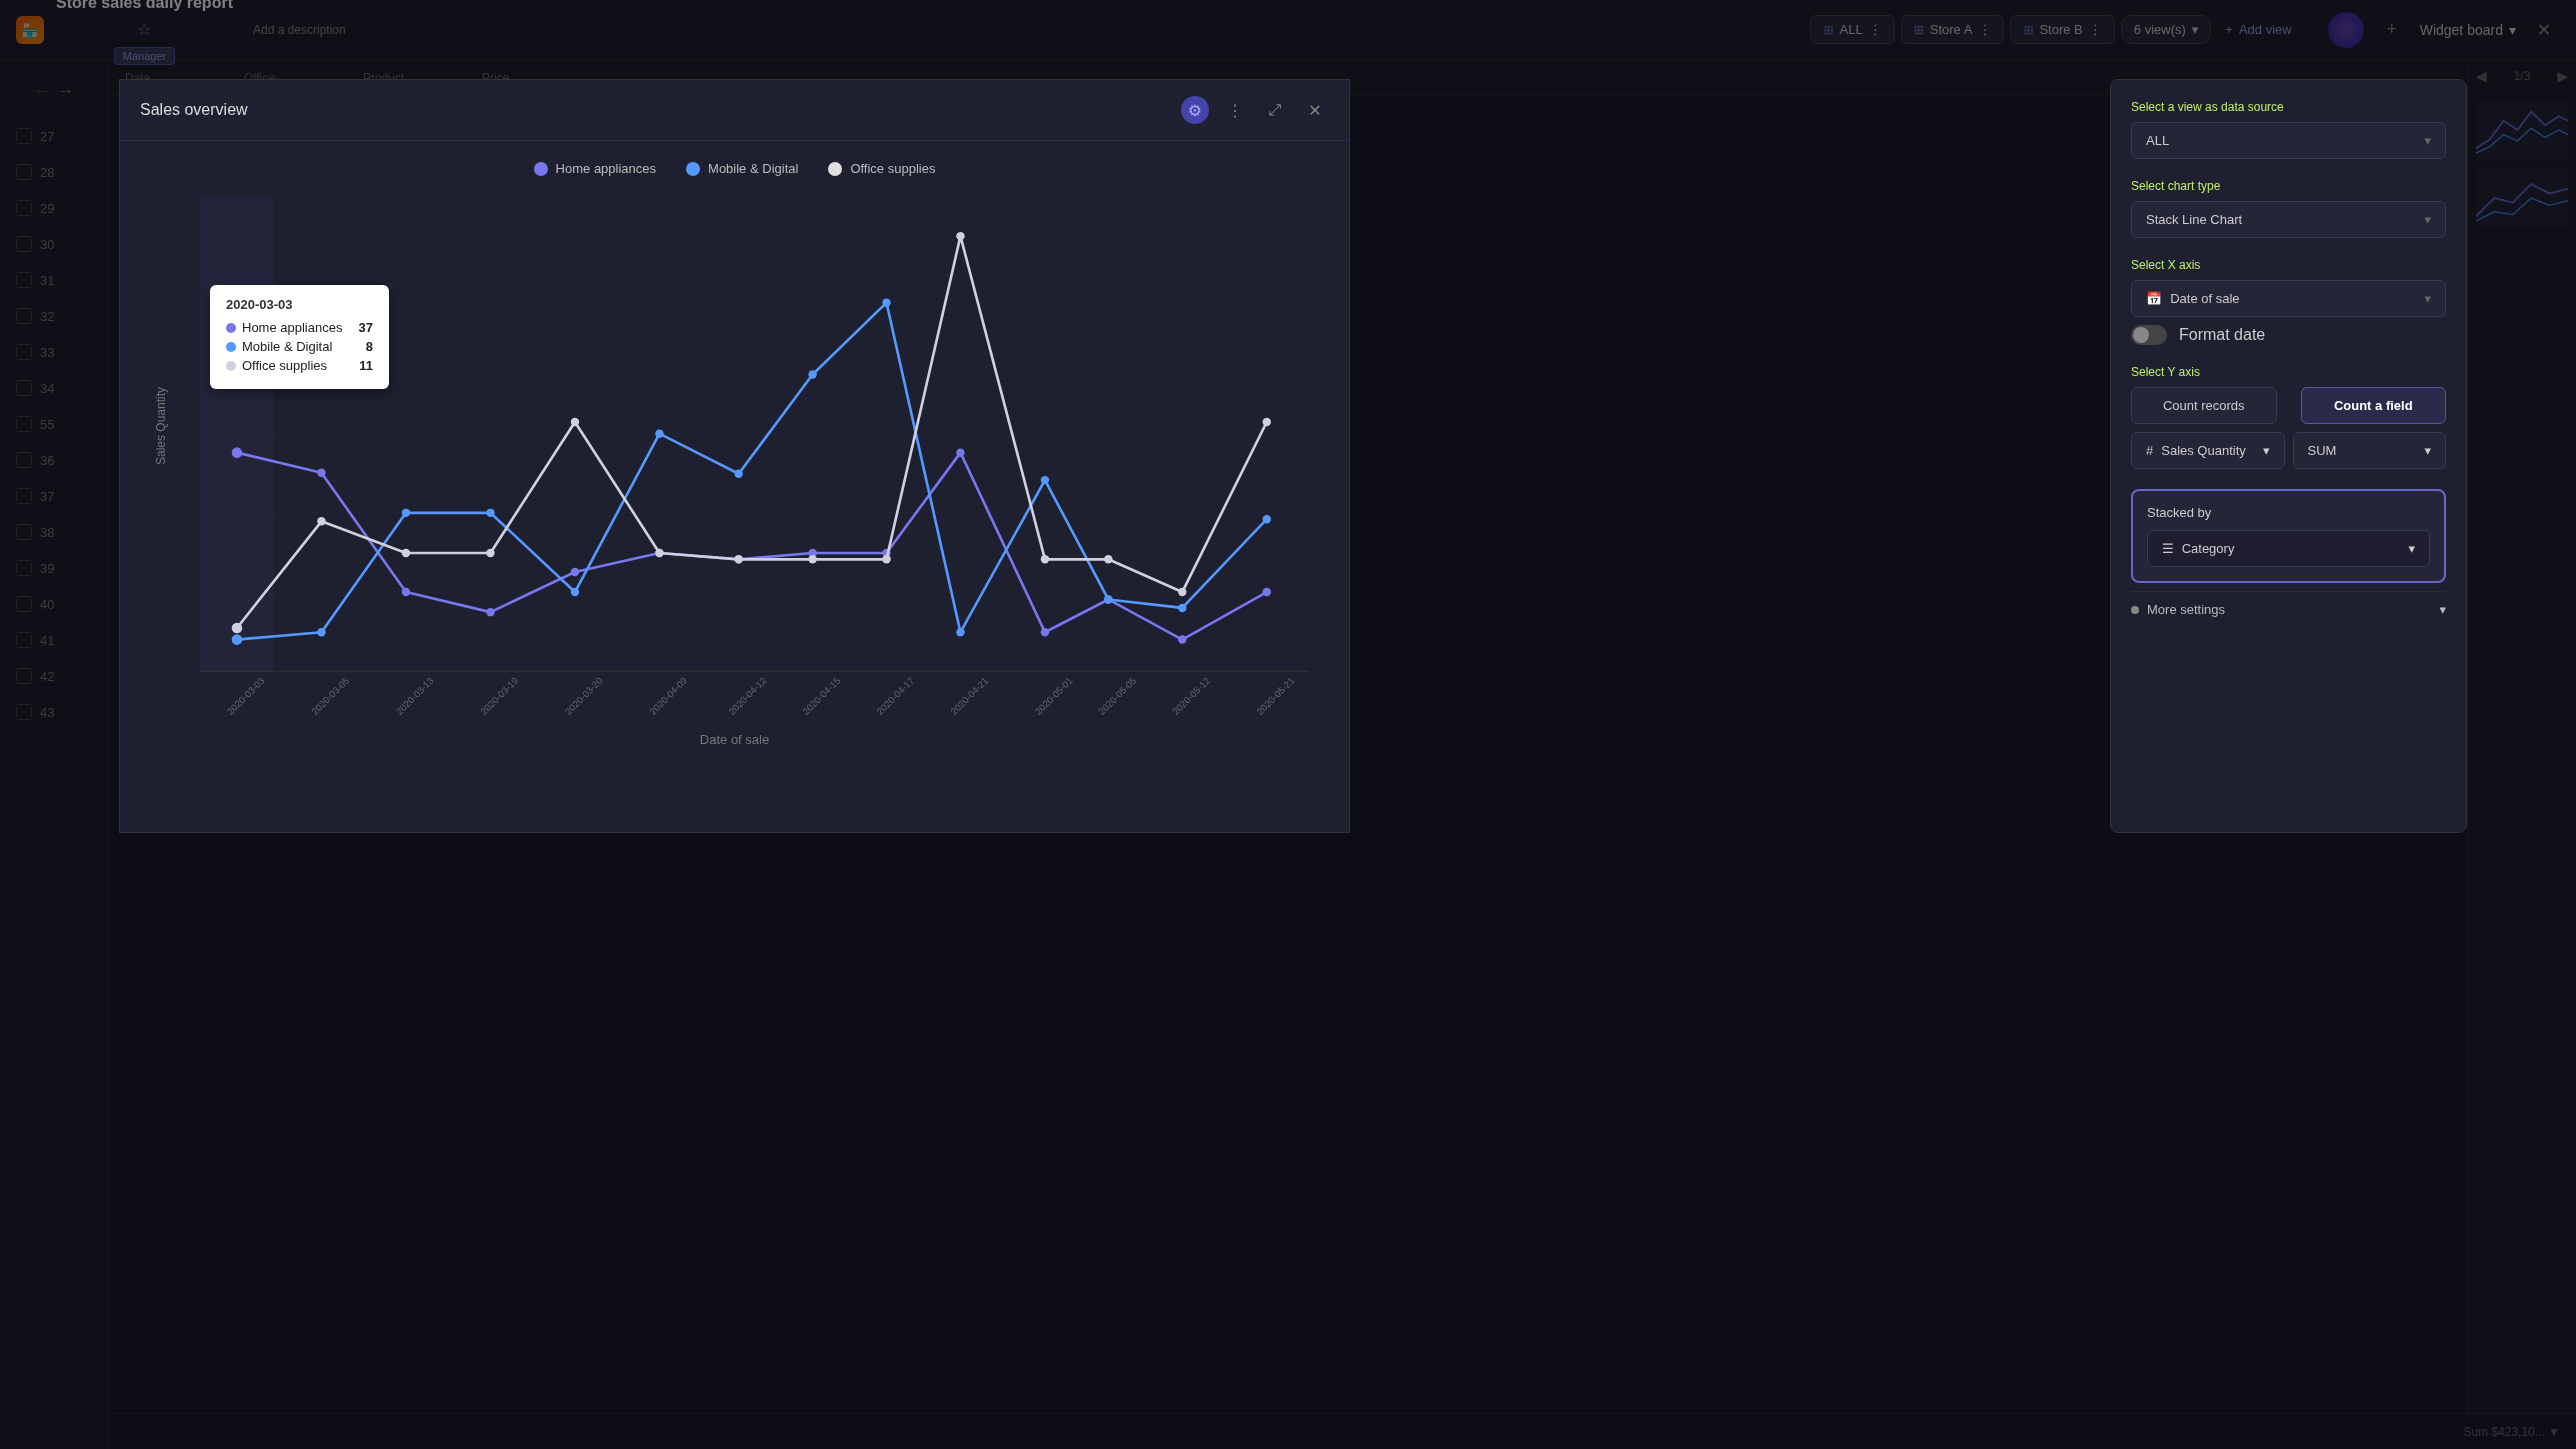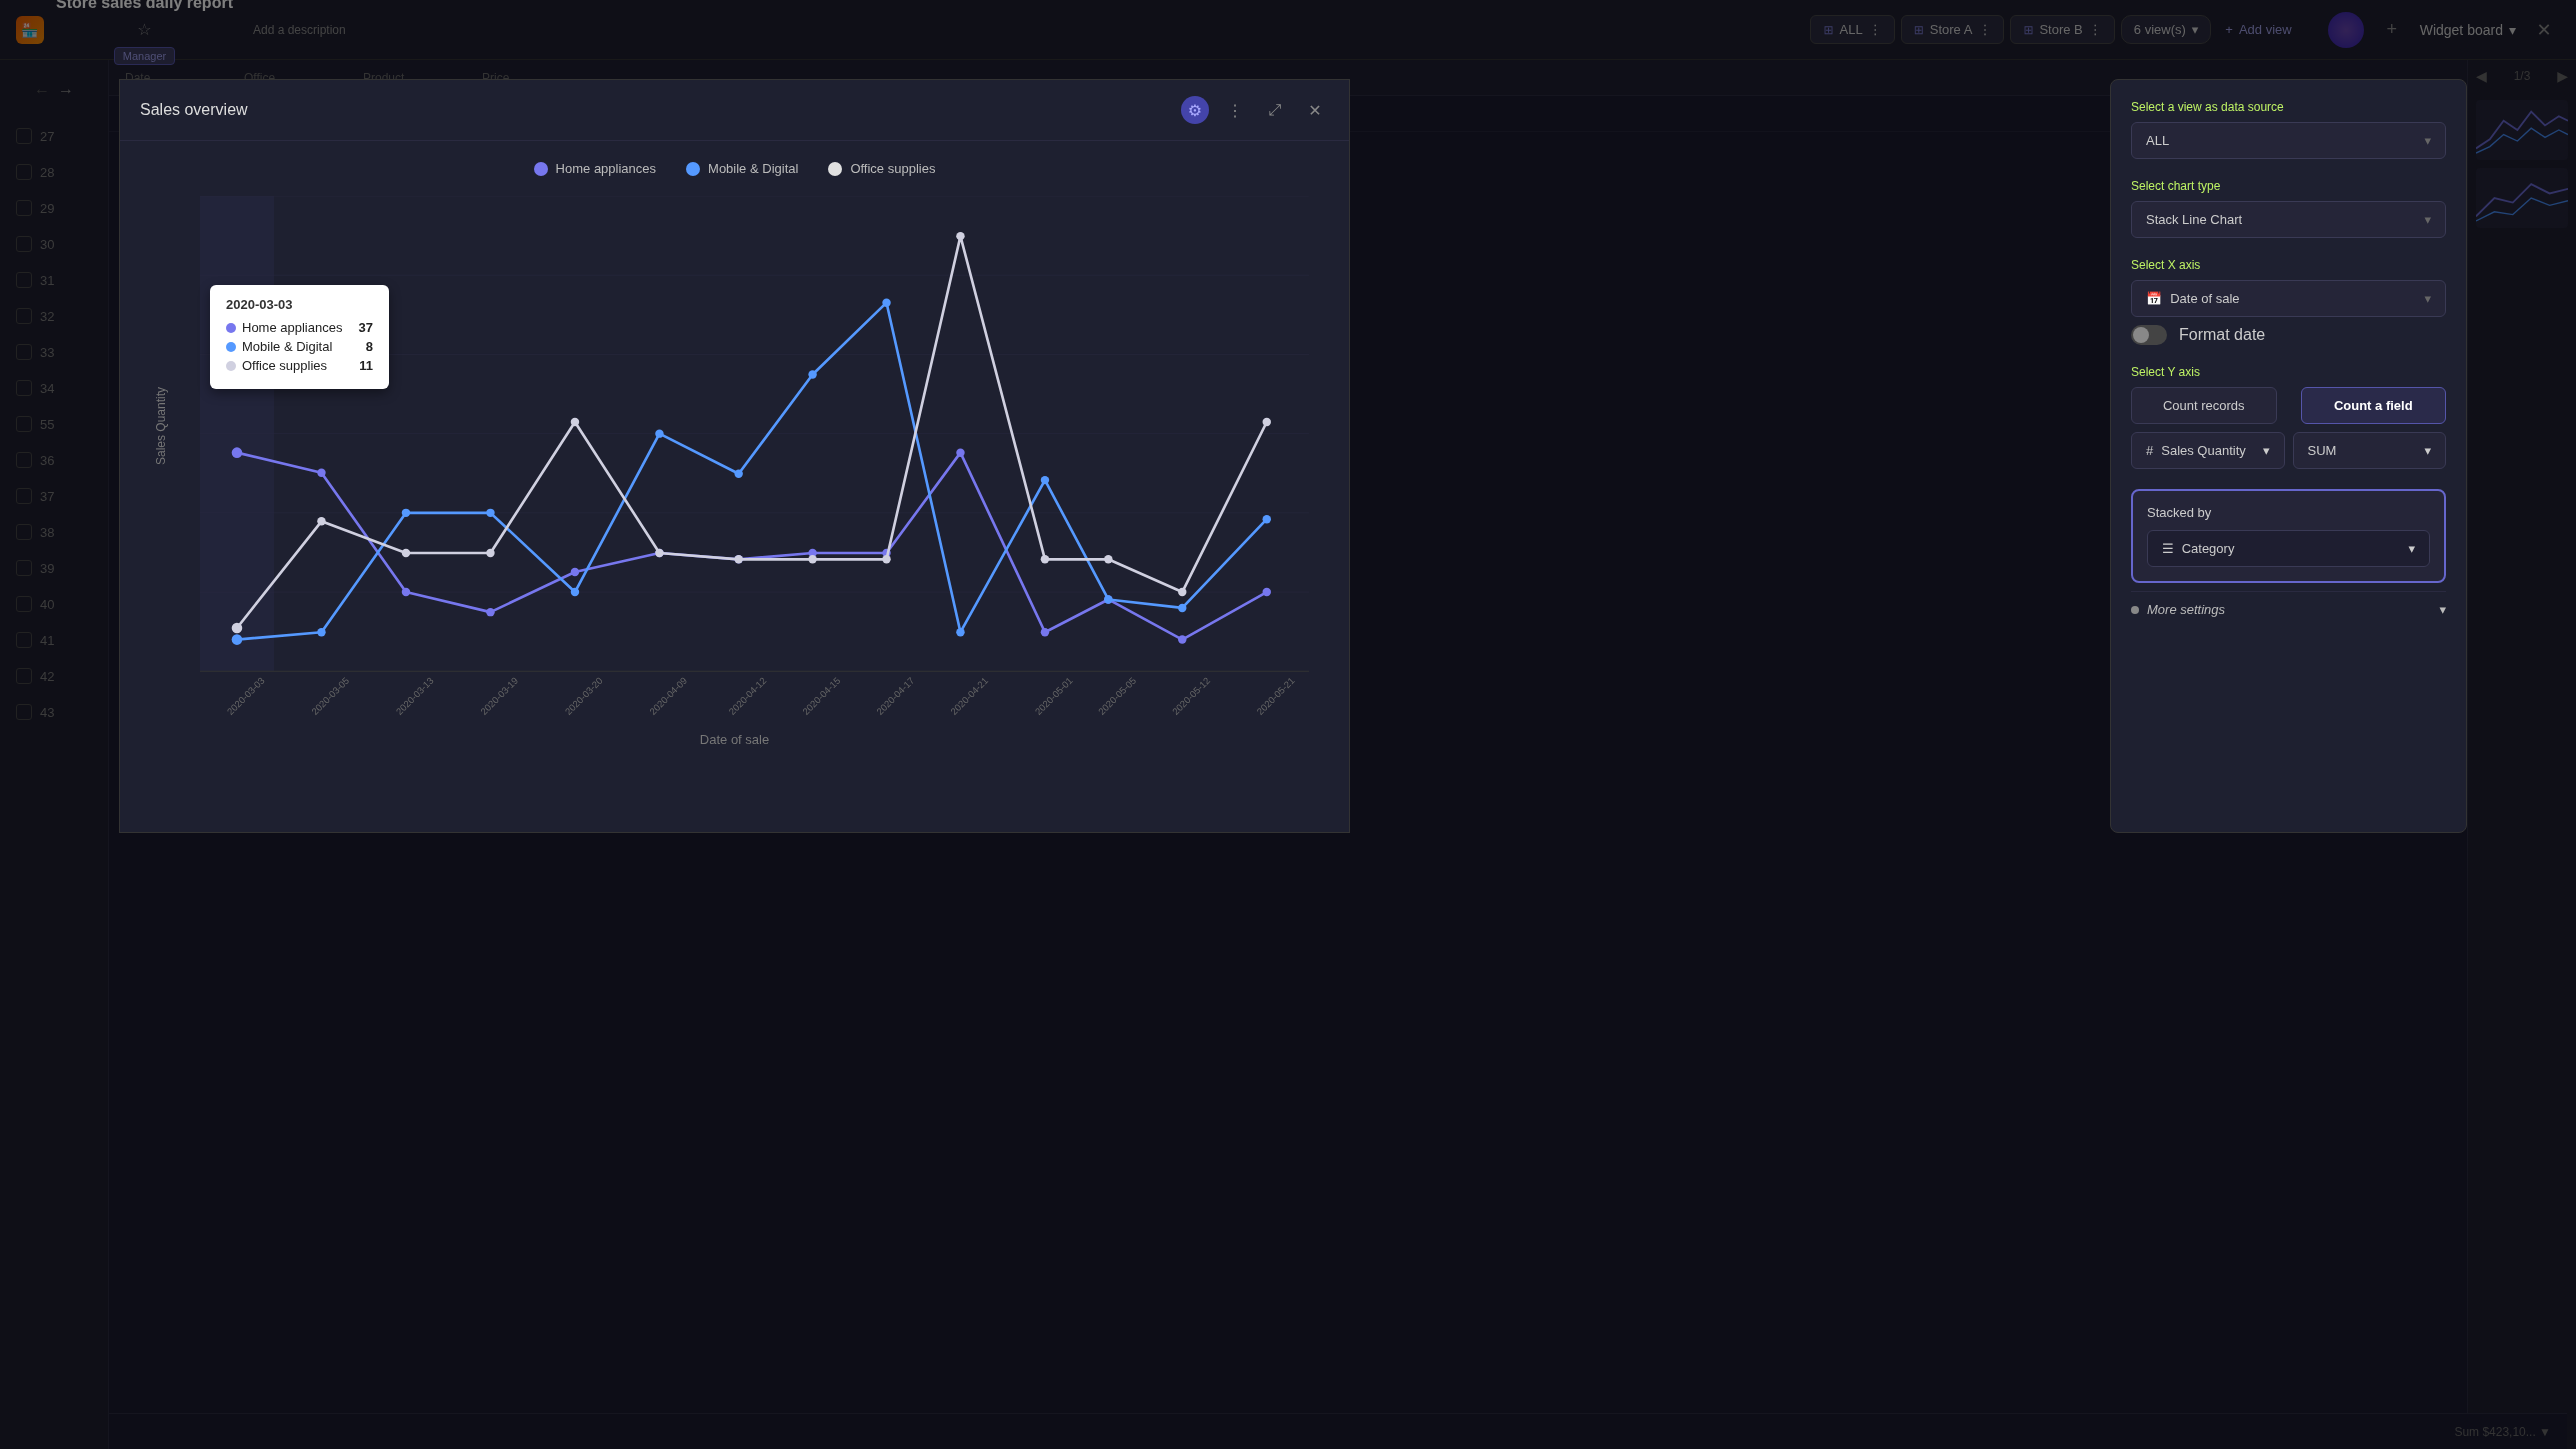--- a/index.html
+++ b/index.html
@@ -327,21 +327,21 @@
     .more-settings-dot {
       width: 8px; height: 8px;
       border-radius: 50%;
       background: #888;
       margin-right: 8px;
     }
 
     
     .status-bar {
       position: absolute;
-      bottom: 0; left: 109px; right: 9px;
+      bottom: 0; left: 109px; right: 0;
       height: 36px;
       background: #1a1a2e;
       border-top: 1px solid #2a2a3e;
       display: flex;
       align-items: center;
       padding: 0 16px;
       font-size: 12px;
       color: #666;
       justify-content: flex-end;
       z-index: 5;
@@ -736,21 +736,21 @@
     <div class="stacked-select">
       <span style="display:flex;align-items:center;gap:8px;">
         <span>☰</span>
         <span>Category</span>
       </span>
       <span class="chevron">▾</span>
     </div>
   </div>
 
   <div class="more-settings">
-    <span style="display:flex;align-items:center;font-style:italic;">
+    <span style="display:flex;align-items:center;">
       <span class="more-settings-dot"></span>
       <span>More settings</span>
     </span>
     <span>▾</span>
   </div>
 </div>
 
 <div class="widget-sidebar">
   <div style="display:flex;align-items:center;justify-content:space-between;padding:8px;color:#666;font-size:12px;">
     <button style="background:none;border:none;color:#666;cursor:pointer;font-size:14px;">◀</button>

